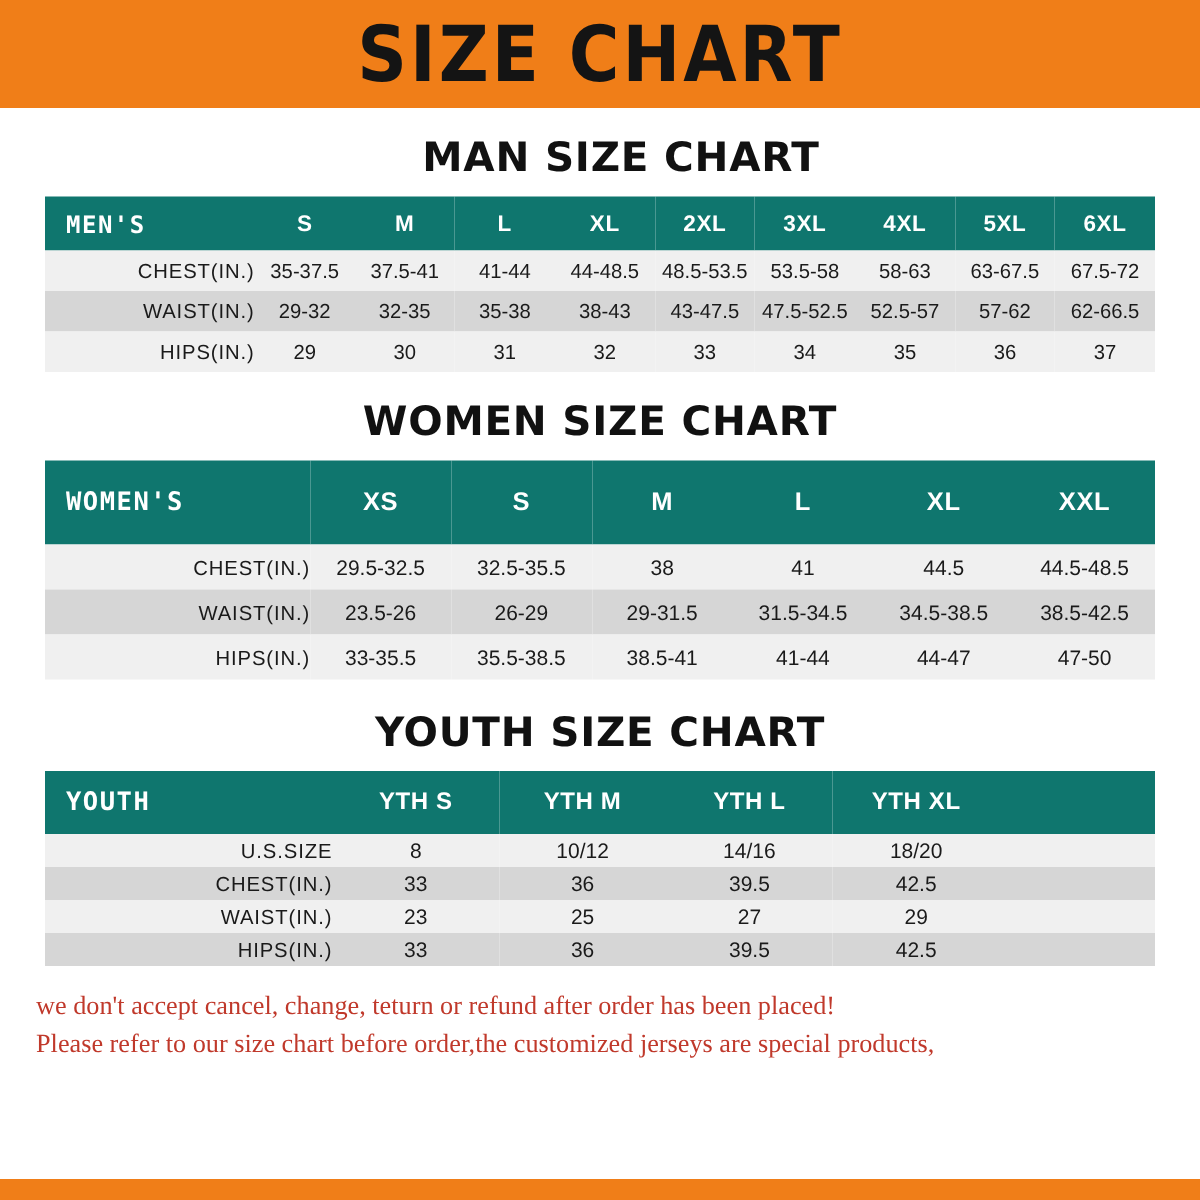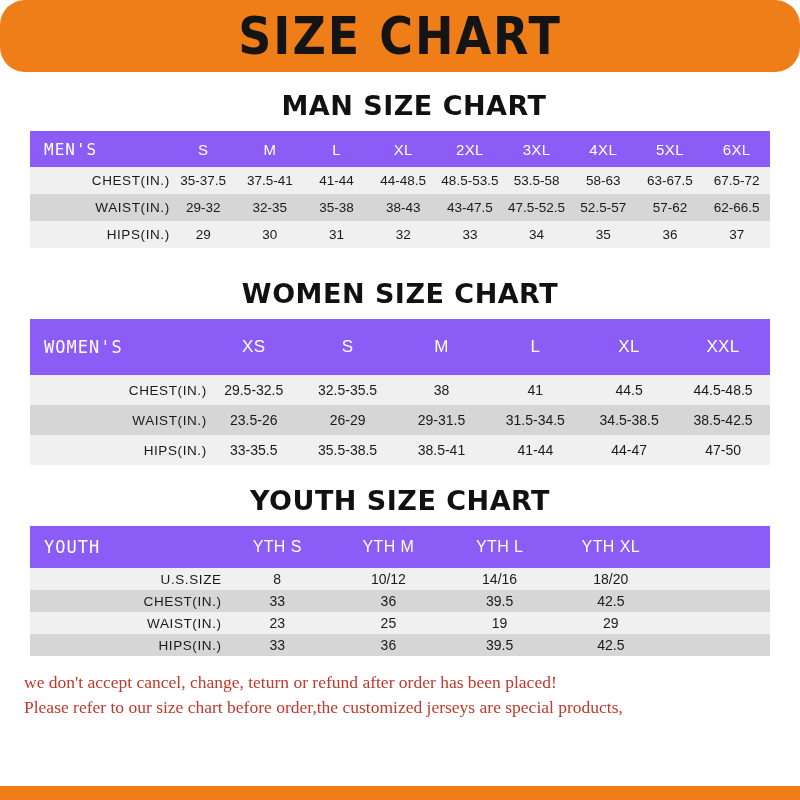--- a/index.html
+++ b/index.html
@@ -21,42 +21,41 @@
     box-sizing: border-box;
   }
   
   .banner {
     position: relative;
     height: 72px;
     background: #F07E18;
     display: flex;
     align-items: center;
     justify-content: center;
-    border-radius: 25px;
   }
   .banner-title {
     font-family: "DejaVu Sans", sans-serif;
     font-weight: bold;
     font-size: 46px;
     letter-spacing: 2px;
     color: #141414;
     line-height: 1;
     transform: scaleY(1.12);
   }
   
   .section-title {
     text-align: center;
     font-family: "DejaVu Sans", sans-serif;
     font-weight: bold;
     font-size: 27px;
     color: #111111;
     letter-spacing: 0.5px;
   }
   .s1-title { margin-top: 18px; padding-left: 28px; }
-  .s2-title { margin-top: 30px; }
+  .s2-title { margin-top: 18px; }
   .s3-title { margin-top: 20px; }
 
   
   .table-wrap {
     margin: 10px 30px 0 30px;
   }
   table.chart {
     width: 100%;
     border-collapse: collapse;
     table-layout: fixed;
@@ -65,23 +64,23 @@
     text-align: center;
     font-family: "Liberation Sans", sans-serif;
     font-size: 13.5px;
     color: #1a1a1a;
     padding: 0;
     height: 27px;
     vertical-align: middle;
     white-space: nowrap;
   }
   table.chart thead th {
-    background: #8b5cf6;
+    background: #0f766e;
     color: #ffffff;
-    font-weight: normal;
+    font-weight: bold;
     height: 36px;
     font-size: 15px;
     letter-spacing: 0.4px;
   }
   table.chart thead th.rowlabel {
     text-align: left;
     padding-left: 14px;
     font-family: "DejaVu Sans Mono", monospace;
     font-size: 16px;
     letter-spacing: 1px;
@@ -261,21 +260,21 @@
           <td>33</td>
           <td>36</td>
           <td>39.5</td>
           <td>42.5</td>
           <td></td>
         </tr>
         <tr class="light">
           <td class="rowlabel">WAIST(IN.)</td>
           <td>23</td>
           <td>25</td>
-          <td>19</td>
+          <td>27</td>
           <td>29</td>
           <td></td>
         </tr>
         <tr class="dark">
           <td class="rowlabel">HIPS(IN.)</td>
           <td>33</td>
           <td>36</td>
           <td>39.5</td>
           <td>42.5</td>
           <td></td>

